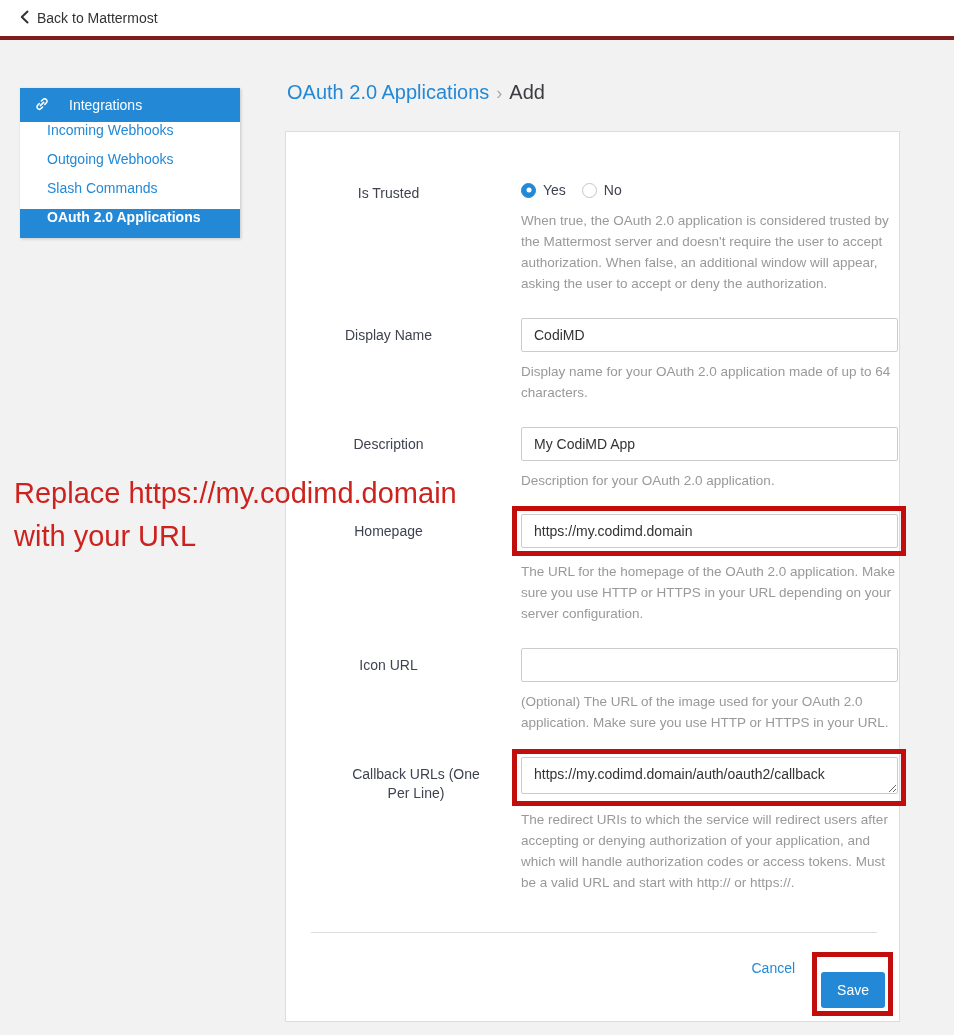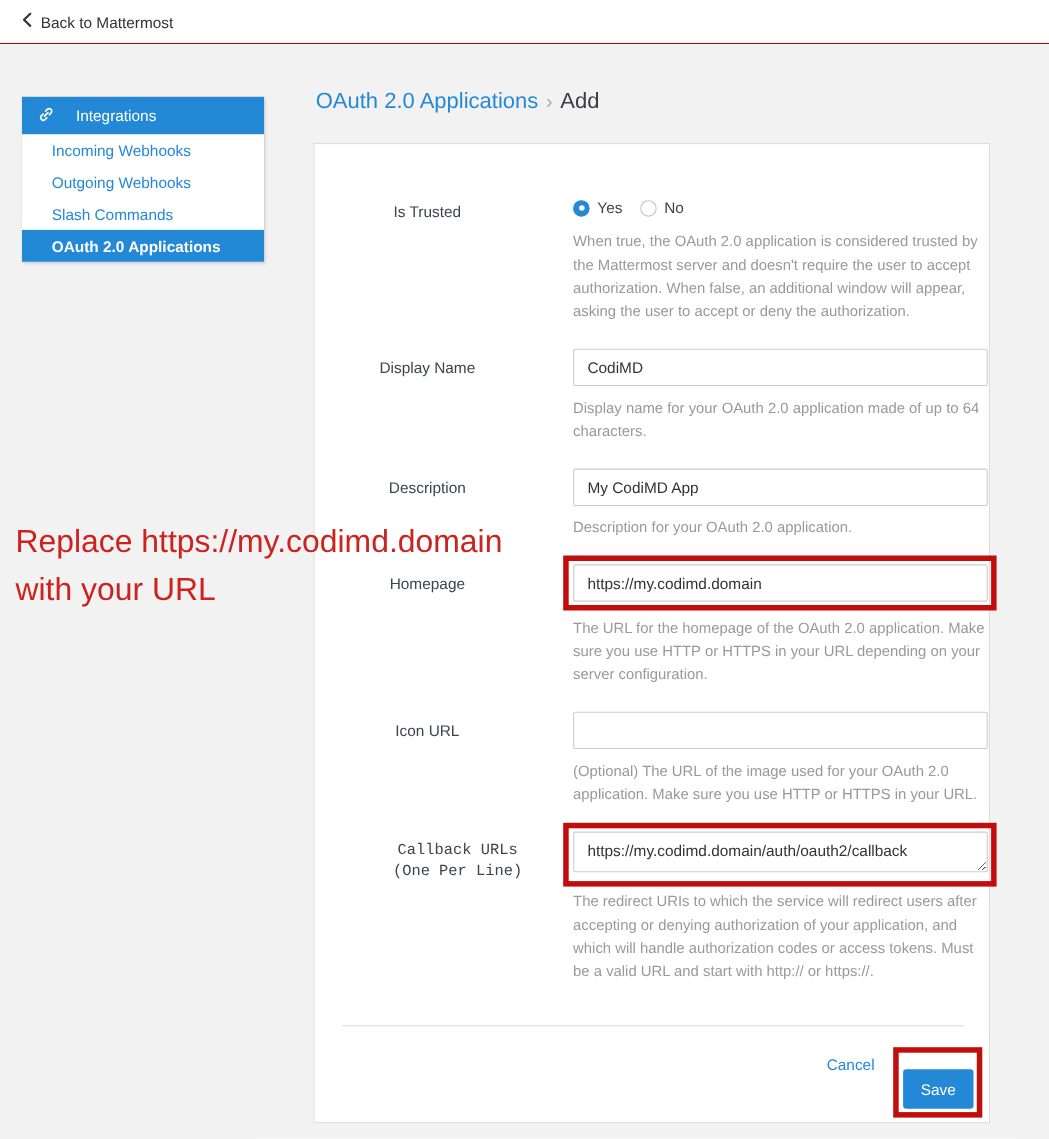--- a/index.html
+++ b/index.html
@@ -14,39 +14,39 @@
   *{box-sizing:border-box;margin:0;padding:0;}
   html,body{width:954px;height:1035px;overflow:hidden;}
   body{
     font-family:"Liberation Sans", sans-serif;
     background:var(--page-bg);
     position:relative;
     color:#333;
   }
   
   .topbar{
-    height:40px;background:#ffffff;border-bottom:1px solid #7f1d1d;
+    height:40px;background:#ffffff;border-bottom:4px solid #7f1d1d;
     display:flex;align-items:center;padding-left:20px;
   }
   .back-link{
     display:flex;align-items:center;gap:8px;
     font-size:14px;color:#333;cursor:pointer;text-decoration:none;
   }
   
   .sidebar{
     position:absolute;left:20px;top:88px;width:220px;
     background:#ffffff;box-shadow:1px 1px 3px rgba(0,0,0,.18);
   }
   .sidebar-header{
     background:var(--accent-blue);color:#fff;
     height:34px;display:flex;align-items:center;gap:20px;
     padding:0 15px;font-size:14px;cursor:pointer;
   }
   .sidebar-item{
-    height:29px;display:flex;align-items:center;
+    height:29px;display:flex;
     padding-left:27px;font-size:14px;color:var(--accent-blue);cursor:pointer;
   }
   .sidebar-item.active{
     background:var(--accent-blue);color:#ffffff;font-weight:bold;
   }
   
   .main{position:absolute;left:285px;top:79px;width:615px;}
   .breadcrumb{font-size:20px;line-height:27px;margin-bottom:24px;padding-left:2px;}
   .breadcrumb .crumb-link{color:var(--accent-blue);cursor:pointer;text-decoration:none;}
   .breadcrumb .crumb-sep{color:#aaa;margin:0 7px;font-size:18px;}
@@ -57,21 +57,21 @@
   }
   
   .row{
     display:grid;grid-template-columns:205px 377px;column-gap:30px;
     margin-bottom:23px;
   }
   .flabel{
     text-align:center;font-size:14px;color:var(--label-color);
     padding-top:8px;line-height:1.35;
   }
-  .flabel.narrow{padding-left:55px;font-family:Liberation Mono, monospace;}
+  .flabel.narrow{padding-left:55px;}
   .flabel.radio-label{padding-top:2px;}
   .control{position:relative;width:377px;}
   .text-input{
     width:100%;height:34px;border:1px solid #ccc;border-radius:2px;
     padding:0 12px;font-size:14px;color:#333;outline:none;
     font-family:"Liberation Sans", sans-serif;background:#fff;
   }
   .text-area{
     width:100%;height:37px;border:1px solid #ccc;border-radius:2px;
     padding:8px 12px 2px;font-size:14px;color:#333;outline:none;resize:both;

